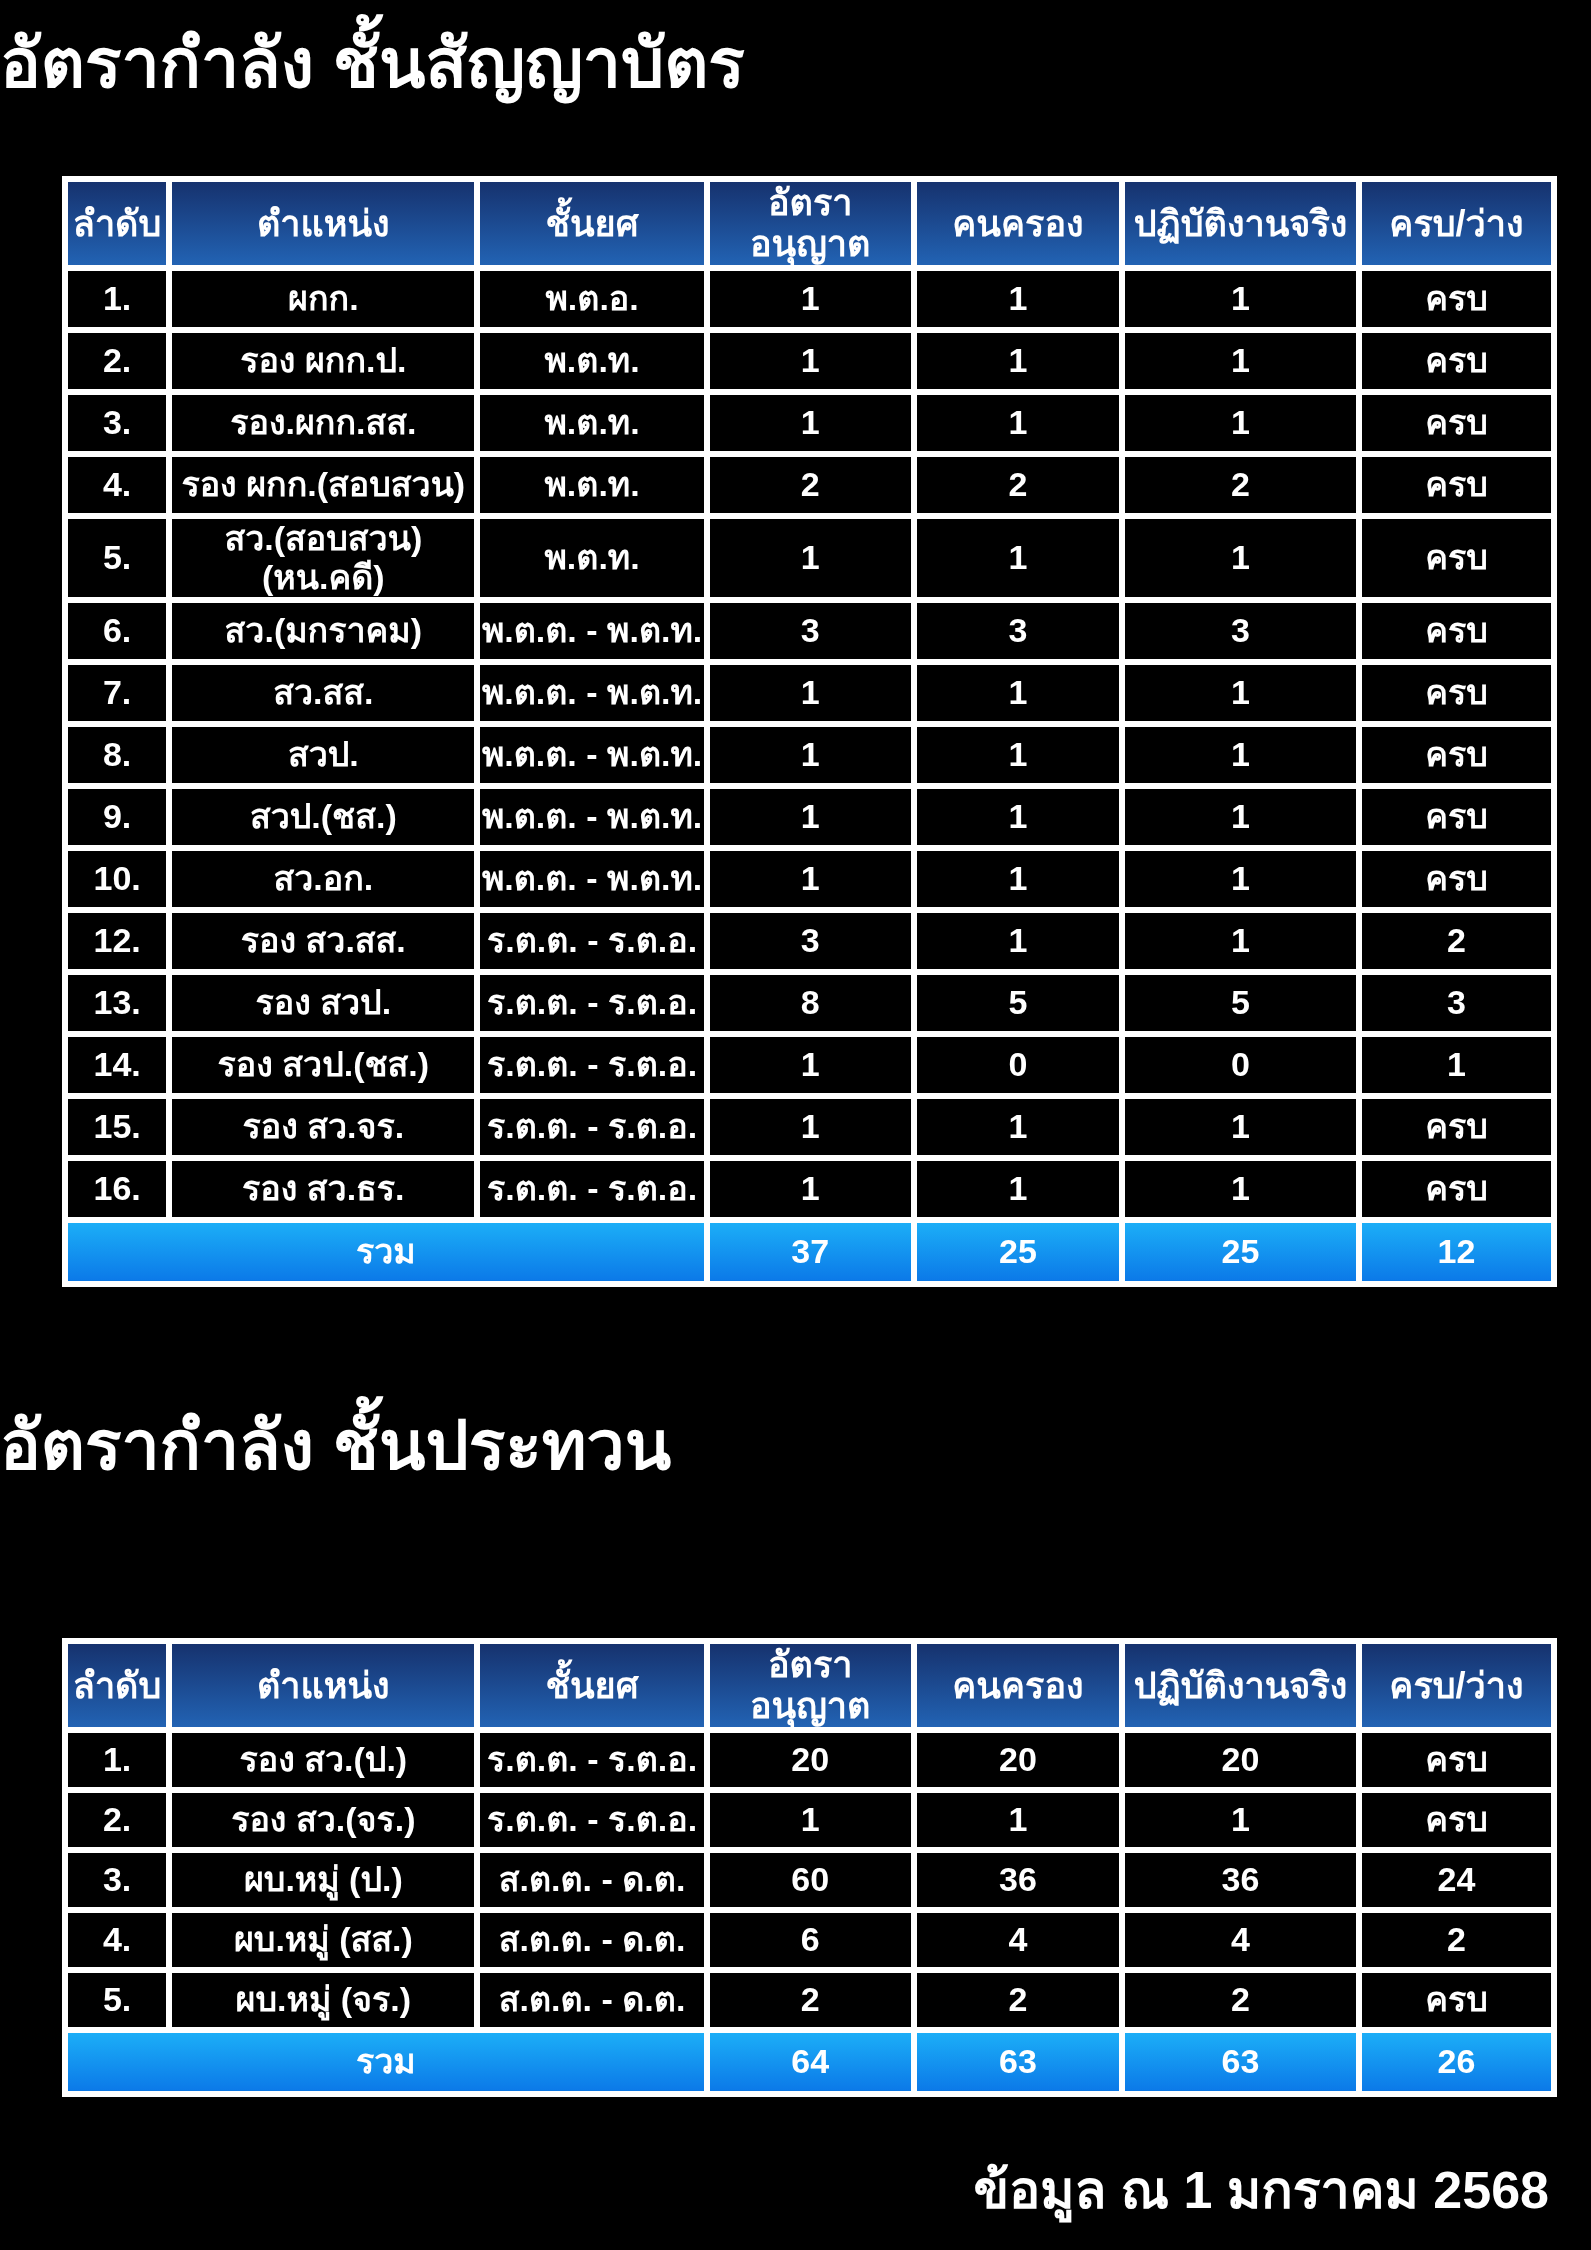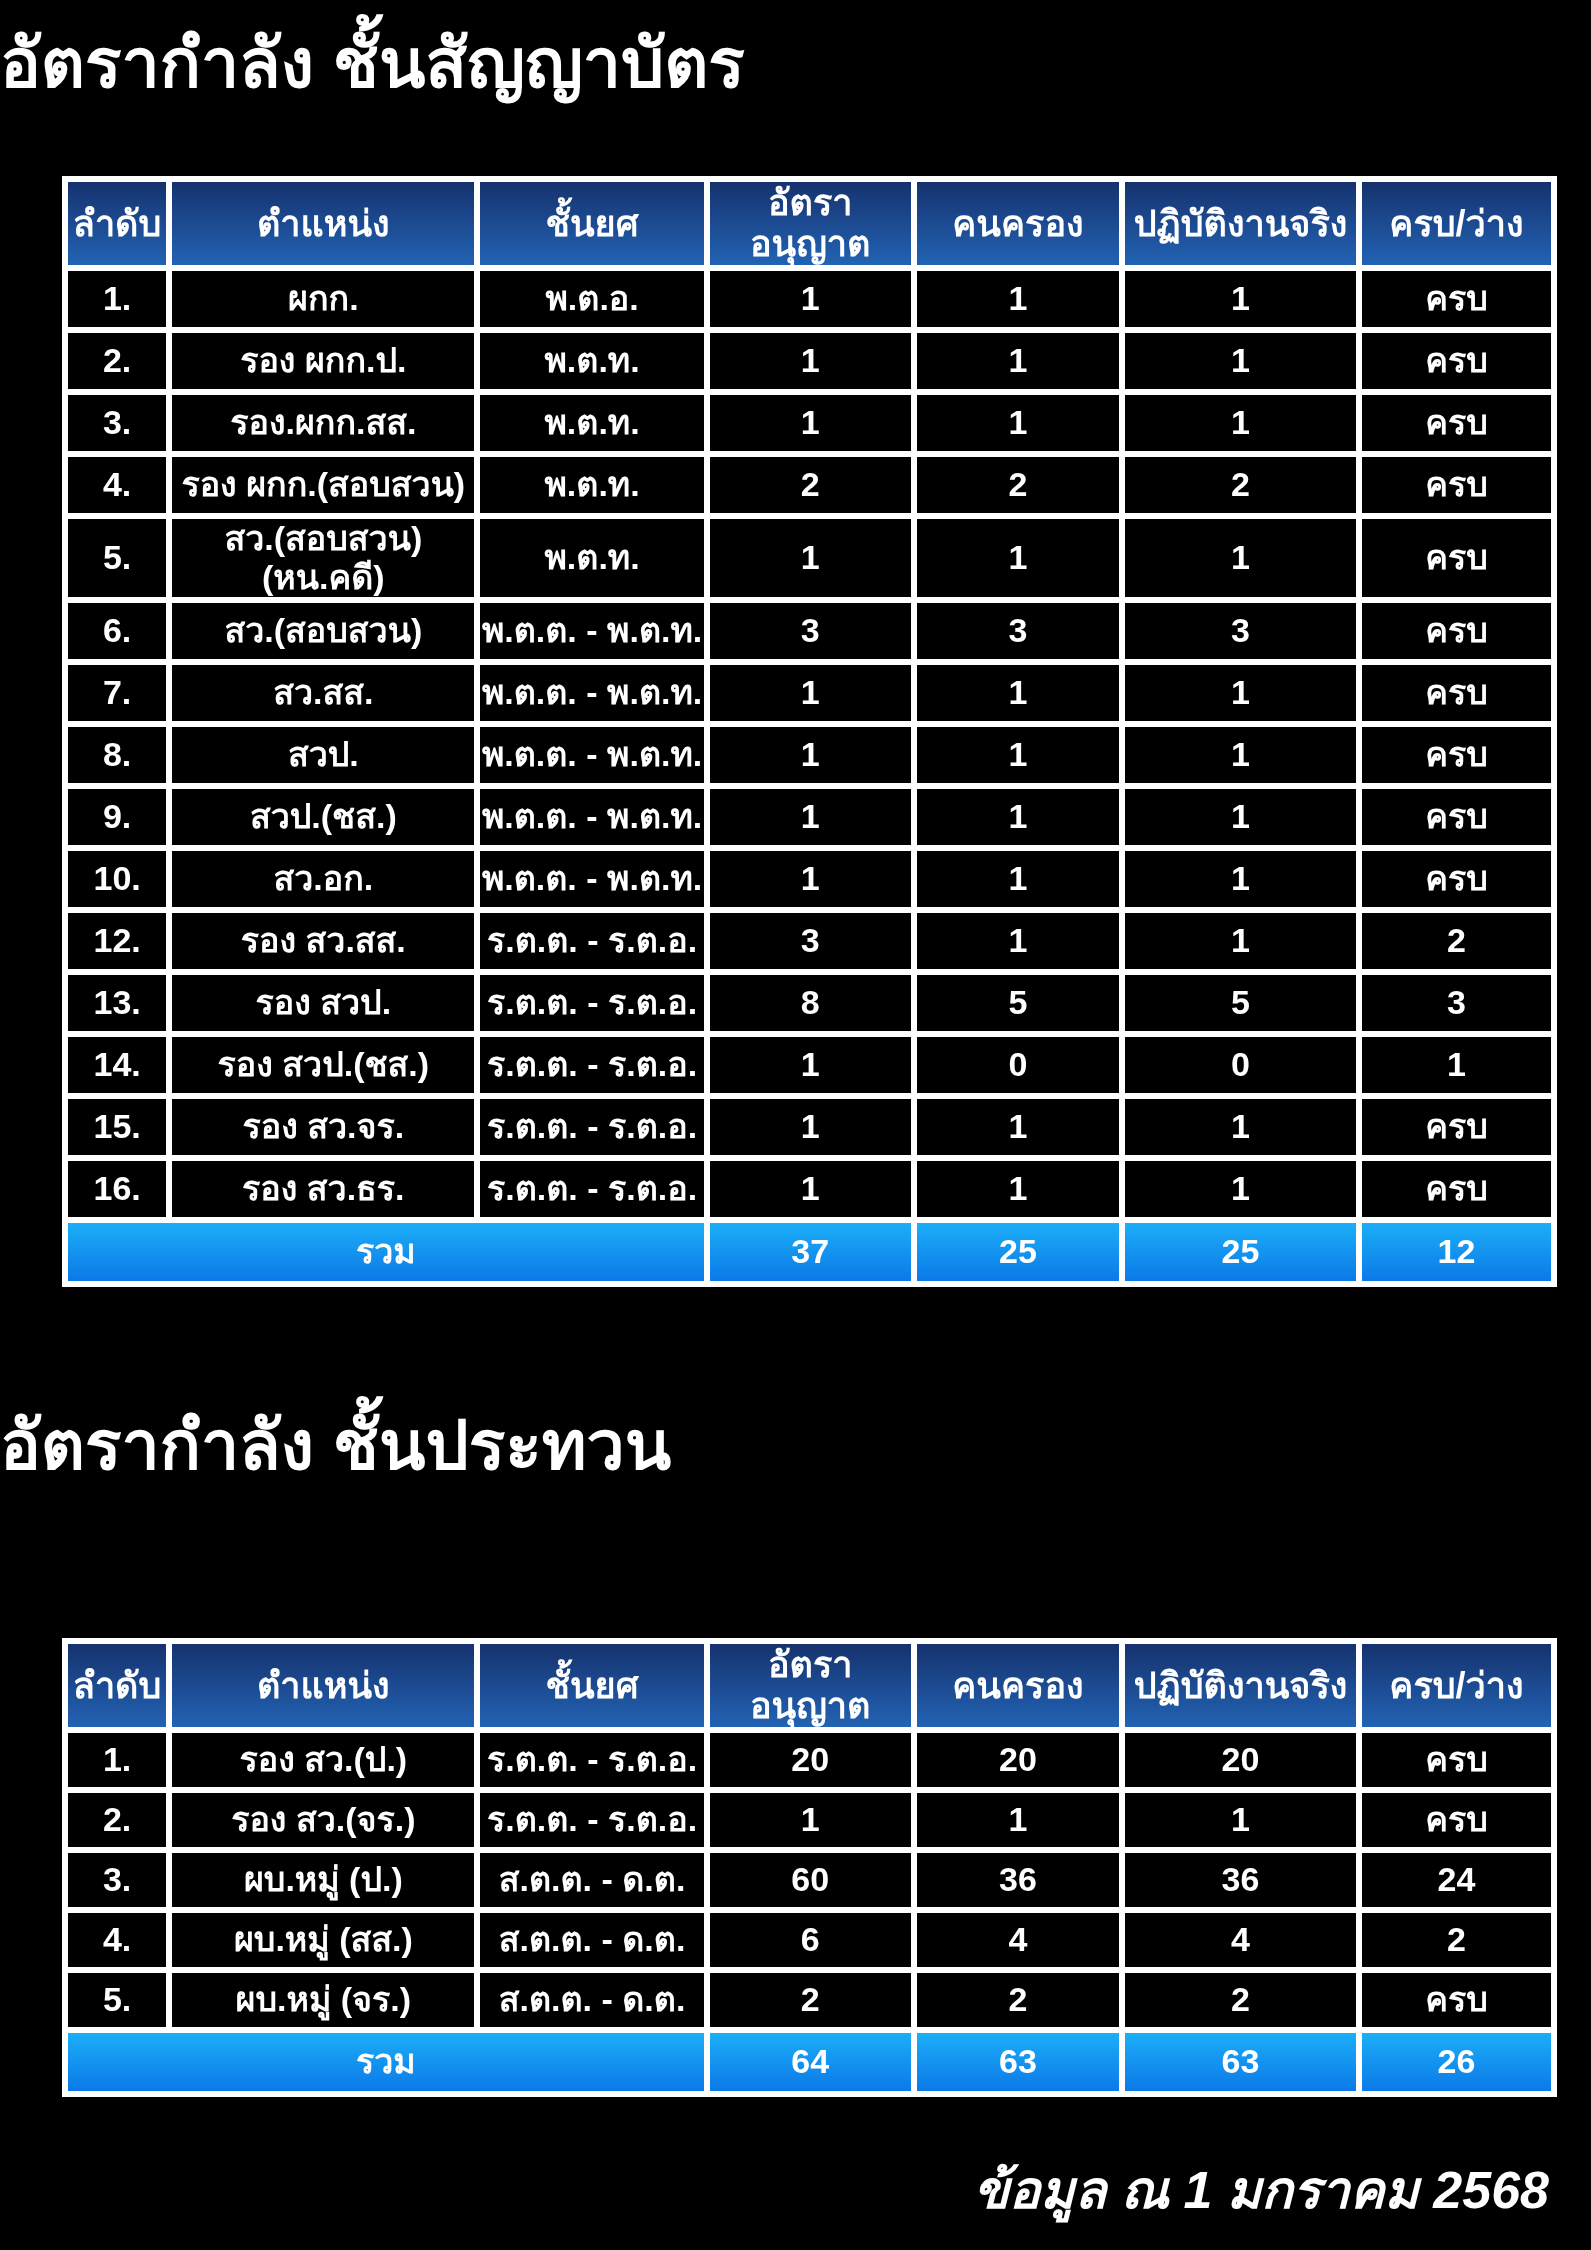--- a/index.html
+++ b/index.html
@@ -72,21 +72,20 @@
     height:64px;
   }
   .footer-note{
     position:absolute;
     top:2148px;
     right:42px;
     font-size:52px;
     font-weight:800;
     color:var(--text);
     white-space:nowrap;
-    font-style:italic;
   }
 </style>
 </head>
 <body>
 
 <div class="page">
 
   <div id="title1" class="big-title">อัตรากำลัง ชั้นสัญญาบัตร</div>
 
   <div id="table1" class="tbl-wrap">
@@ -152,21 +151,21 @@
             <td>5.</td>
             <td>สว.(สอบสวน)(หน.คดี)</td>
             <td>พ.ต.ท.</td>
             <td>1</td>
             <td>1</td>
             <td>1</td>
             <td>ครบ</td>
           </tr>
           <tr>
             <td>6.</td>
-            <td>สว.(สอบสวน)</td>
+            <td>สว.(มกราคม)</td>
             <td>พ.ต.ต. - พ.ต.ท.</td>
             <td>3</td>
             <td>3</td>
             <td>3</td>
             <td>ครบ</td>
           </tr>
           <tr>
             <td>7.</td>
             <td>สว.สส.</td>
             <td>พ.ต.ต. - พ.ต.ท.</td>

